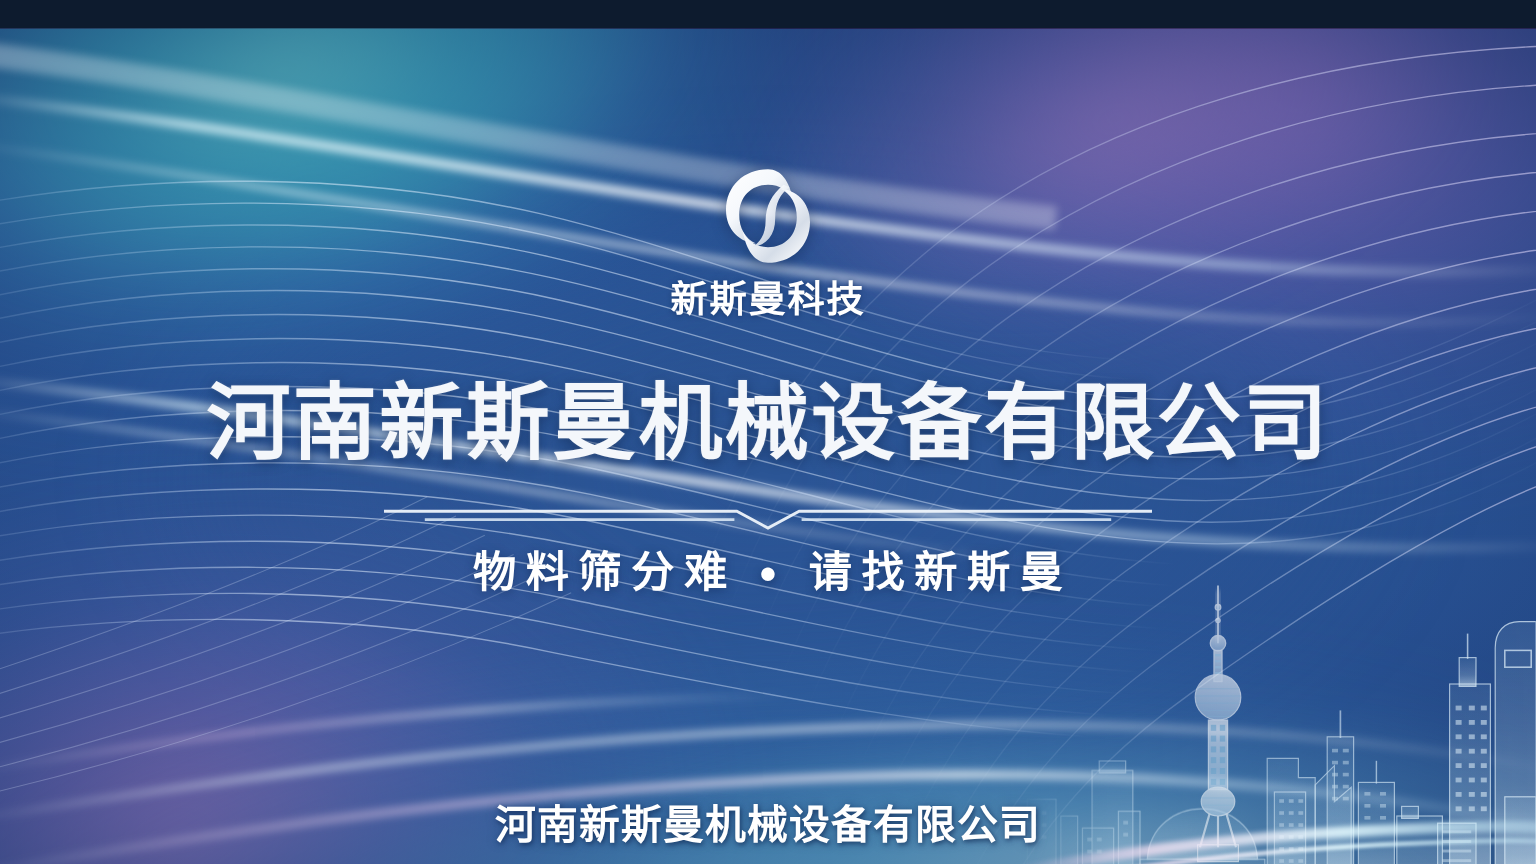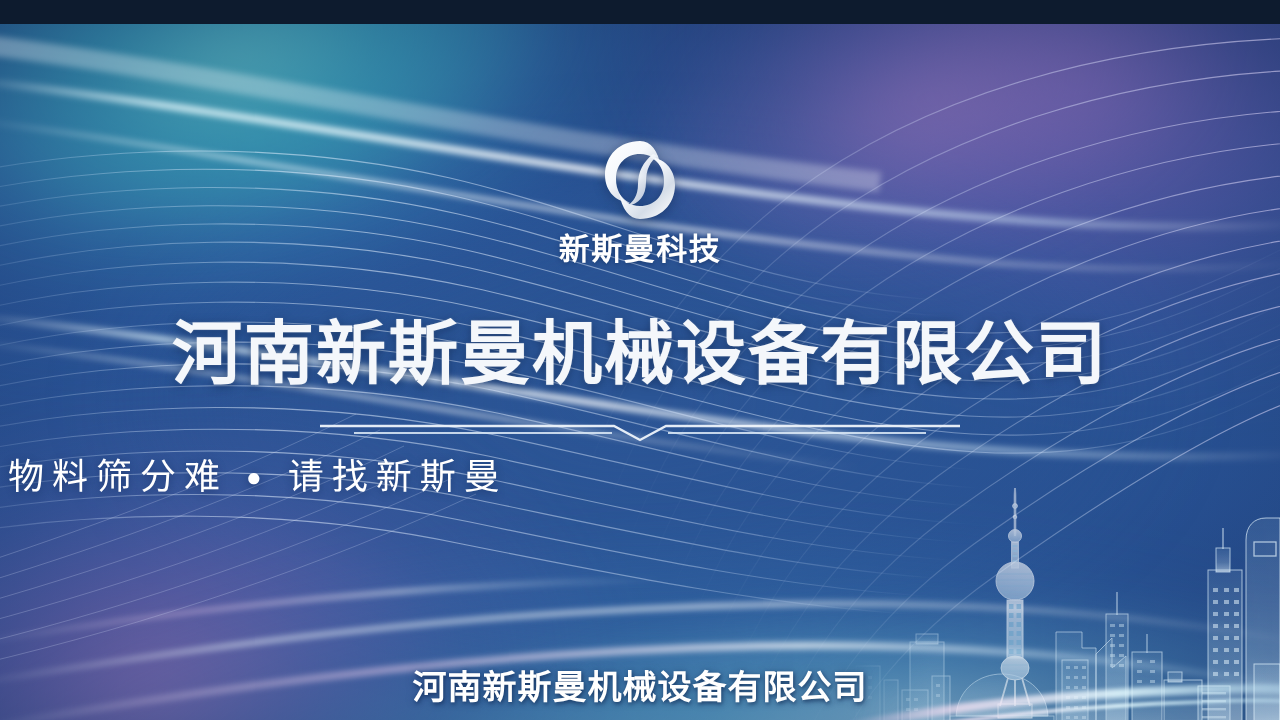--- a/index.html
+++ b/index.html
@@ -229,23 +229,23 @@
     transform: translateX(-50%);
     width: 640px;
     height: 24px;
   }
 
   .tagline {
     position: absolute;
     top: 430px;
     left: 0;
     right: 0;
-    text-align: left;
+    text-align: center;
     font-family: "Liberation Sans", "DejaVu Sans", sans-serif;
-    font-weight: 400;
+    font-weight: 700;
     font-size: 36px;
     line-height: 1.25;
     color: #ffffff;
     letter-spacing: 8px;
     text-indent: 8px;
     text-shadow: 0 2px 8px rgba(10,32,72,0.45);
     white-space: nowrap;
   }
   .tagline .dot-sep {
     font-size: 26px;

